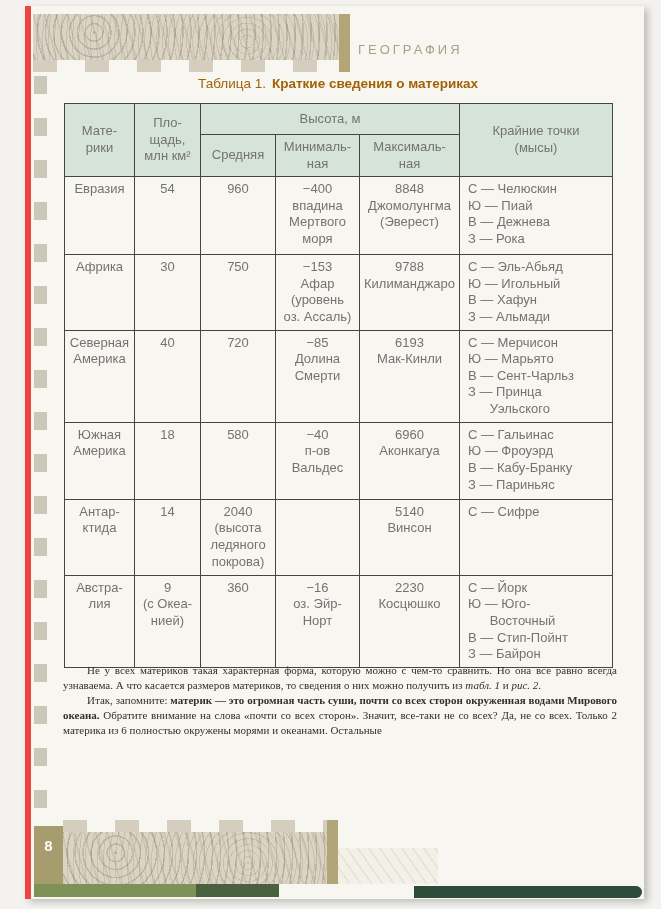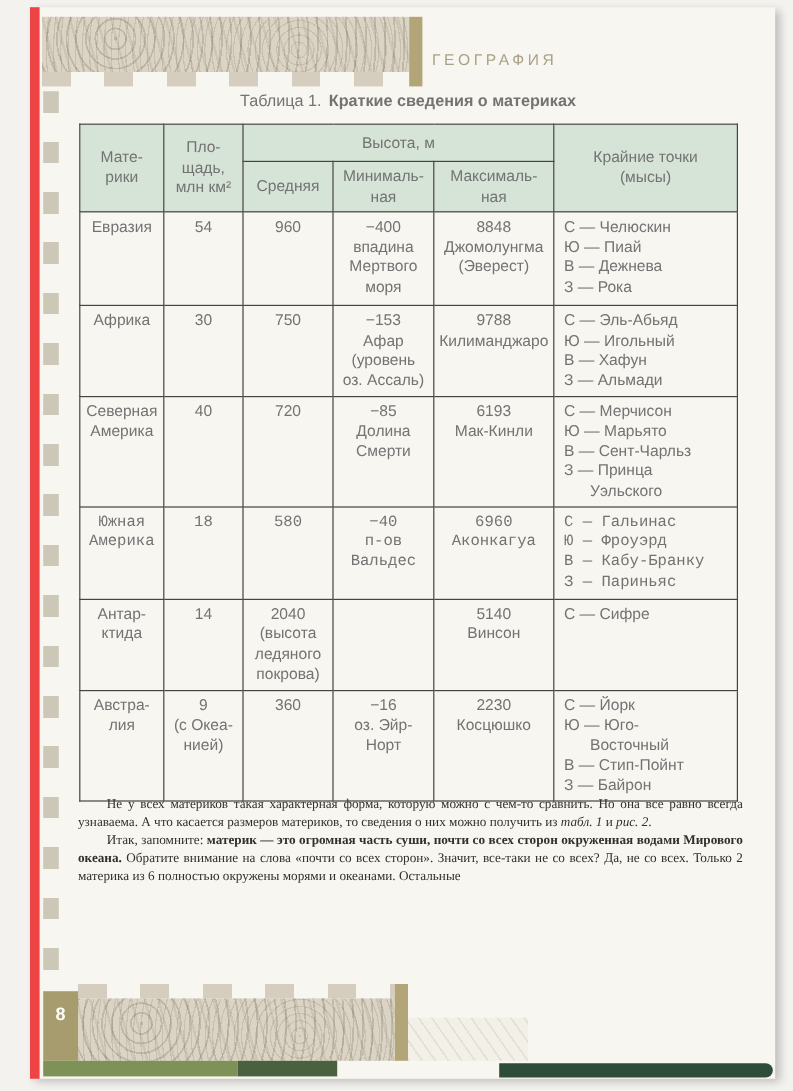--- a/index.html
+++ b/index.html
@@ -4,21 +4,21 @@
 <style>
   html,body{margin:0;padding:0;}
   body{
     width:661px;height:909px;position:relative;overflow:hidden;
     background:#f3f2ef;
     font-family:"Liberation Sans",sans-serif;
   }
   .page{
     position:absolute;left:25px;top:6px;width:613px;height:893px;
     background:#f8f6f1;
-    border-left:8px solid #ef4444;
+    border-left:6px solid #ef4444;
     box-shadow:4px 3px 7px rgba(0,0,0,.22);
   }
   
   .maptex{
     background-color:#dbd4c5;
     background-image:
       repeating-radial-gradient(circle at 20% 40%, rgba(110,100,80,.25) 0 1.5px, transparent 1.5px 8px),
       repeating-radial-gradient(circle at 70% 60%, rgba(110,100,80,.18) 0 1px, transparent 1px 6px),
       repeating-linear-gradient(75deg, rgba(120,110,88,.14) 0 2px, transparent 2px 11px);
   }
@@ -31,38 +31,38 @@
   .mag-header{
     position:absolute;left:327px;top:36px;
     color:#a9a186;font-size:13px;letter-spacing:3px;font-weight:500;
   }
   .left-castellation{
     position:absolute;left:3px;top:70px;width:13px;height:742px;
     background:repeating-linear-gradient(180deg, rgba(168,162,138,.55) 0 18px, transparent 18px 42px);
   }
   .table-title{
     position:absolute;left:33px;top:70px;width:548px;text-align:center;
-    font-size:13.5px;color:#737373;
+    font-size:13.5px;color:#a16207;
   }
   .table-title .pre{margin-right:6px;}
   table.cont{
     position:absolute;left:33px;top:97px;width:548px;
     border-collapse:collapse;table-layout:fixed;
     font-size:13px;color:#737373;line-height:1.28;
   }
   table.cont th,table.cont td{
     border:1px solid #45453f;vertical-align:top;padding:4px 3px;
     font-weight:normal;white-space:pre-line;text-align:center;
   }
   table.cont thead th{background:#d6e4d7;vertical-align:middle;padding:2px 2px;}
   table.cont td.ext{white-space:pre-wrap;text-align:left;padding-left:8px;margin-top:29px;}
   tbody tr:nth-child(1){height:78px;}
   tbody tr:nth-child(2){height:74px;}
   tbody tr:nth-child(3){height:88px;}
-  tbody tr:nth-child(4){height:77px;font-family:Liberation Mono, monospace;}
+  tbody tr:nth-child(4){height:77px;}
   tbody tr:nth-child(5){height:76px;}
   tbody tr:nth-child(6){height:92px;}
   .bodytext{
     position:absolute;left:32px;top:657px;width:554px;
     font-family:"Liberation Serif",serif;font-size:11px;line-height:1.37;
     color:#33302b;text-align:justify;
   }
   .bodytext p{margin:0;text-indent:24px;}
   .bodytext .it{font-style:italic;}
   .bodytext .bd{font-weight:bold;}

